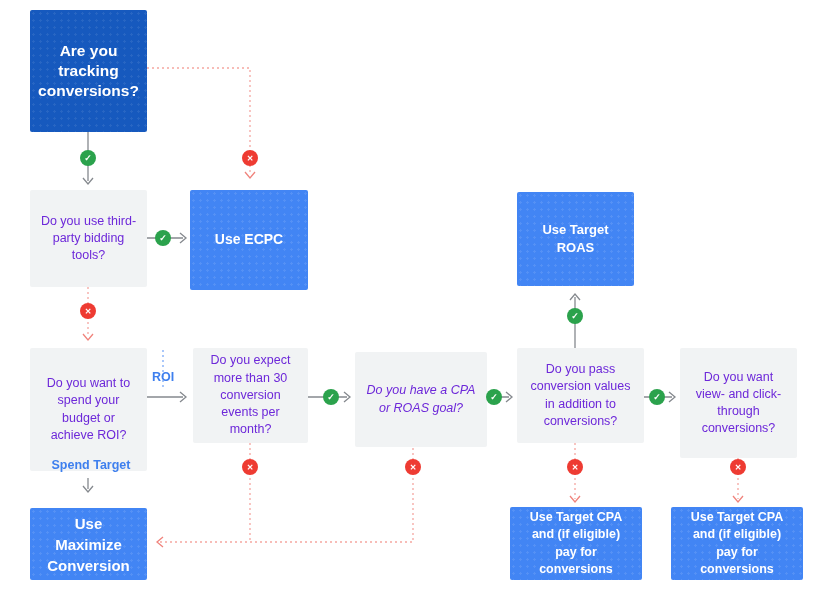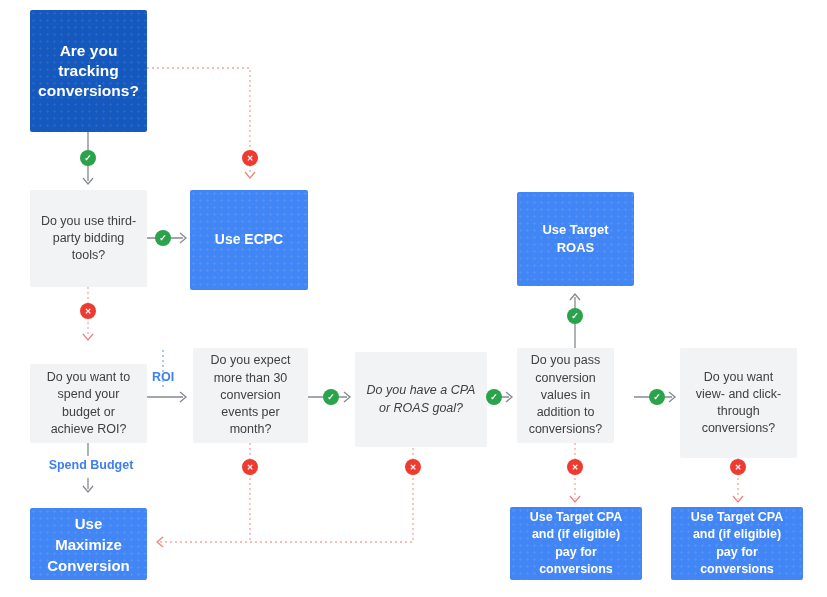--- a/index.html
+++ b/index.html
@@ -18,21 +18,21 @@
     position: absolute;
     display: flex;
     align-items: center;
     justify-content: center;
     text-align: center;
     border-radius: 2px;
     padding: 20px 10px;
   }
   .node-gray {
     background: #F1F3F4;
-    color: #404040;
+    color: #6d28d9;
     font-size: 12.5px;
     line-height: 1.38;
     font-weight: 400;
   }
   .node-blue {
     background: #4285F4;
     background-image: radial-gradient(rgba(255,255,255,0.10) 1px, transparent 1.3px);
     background-size: 7px 7px;
     color: #ffffff;
     font-weight: 700;
@@ -126,33 +126,33 @@
   </div>
 
   <div class="node node-blue" style="left:190px; top:190px; width:118px; height:100px; font-size:14px;">
     <span>Use ECPC</span>
   </div>
 
   <div class="node node-blue" style="left:517px; top:192px; width:117px; height:94px; font-size:13px;">
     <span>Use Target ROAS</span>
   </div>
 
-  <div class="node node-gray" style="left:30px; top:348px; width:117px; height:79px;margin-top:16px;">
+  <div class="node node-gray" style="left:30px; top:348px; width:117px; height:123px;">
     <span>Do you want to spend your budget or achieve ROI?</span>
   </div>
 
   <div class="node node-gray" style="left:193px; top:348px; width:115px; height:95px;">
     <span>Do you expect more than 30 conversion events per month?</span>
   </div>
 
   <div class="node node-gray" style="left:355px; top:352px; width:132px; height:95px;font-style:italic;">
     <span>Do you have a CPA or ROAS goal?</span>
   </div>
 
-  <div class="node node-gray" style="left:517px; top:348px; width:97px; height:95px;">
+  <div class="node node-gray" style="left:517px; top:348px; width:127px; height:95px;">
     <span>Do you pass conversion values in addition to conversions?</span>
   </div>
 
   <div class="node node-gray" style="left:680px; top:348px; width:117px; height:110px;">
     <span>Do you want view- and click-through conversions?</span>
   </div>
 
   <div class="node node-blue" style="left:30px; top:508px; width:117px; height:72px;">
     <span>Use Maximize Conversion</span>
   </div>
@@ -197,15 +197,15 @@
       <span>✕</span>
     </div>
   <div class="badge badge-no" style="left:567px; top:459px;">
       <span>✕</span>
     </div>
   <div class="badge badge-no" style="left:730px; top:459px;">
       <span>✕</span>
     </div>
 
   <div class="edge-label" style="left:140px; top:331px; width:46px;margin-top:39px;">ROI</div>
-  <div class="edge-label" style="left:43px; top:458px; width:96px;">Spend Budget</div>
+  <div class="edge-label" style="left:43px; top:458px; width:96px;">Spend Target</div>
 
 </div>
 
 </body></html>

